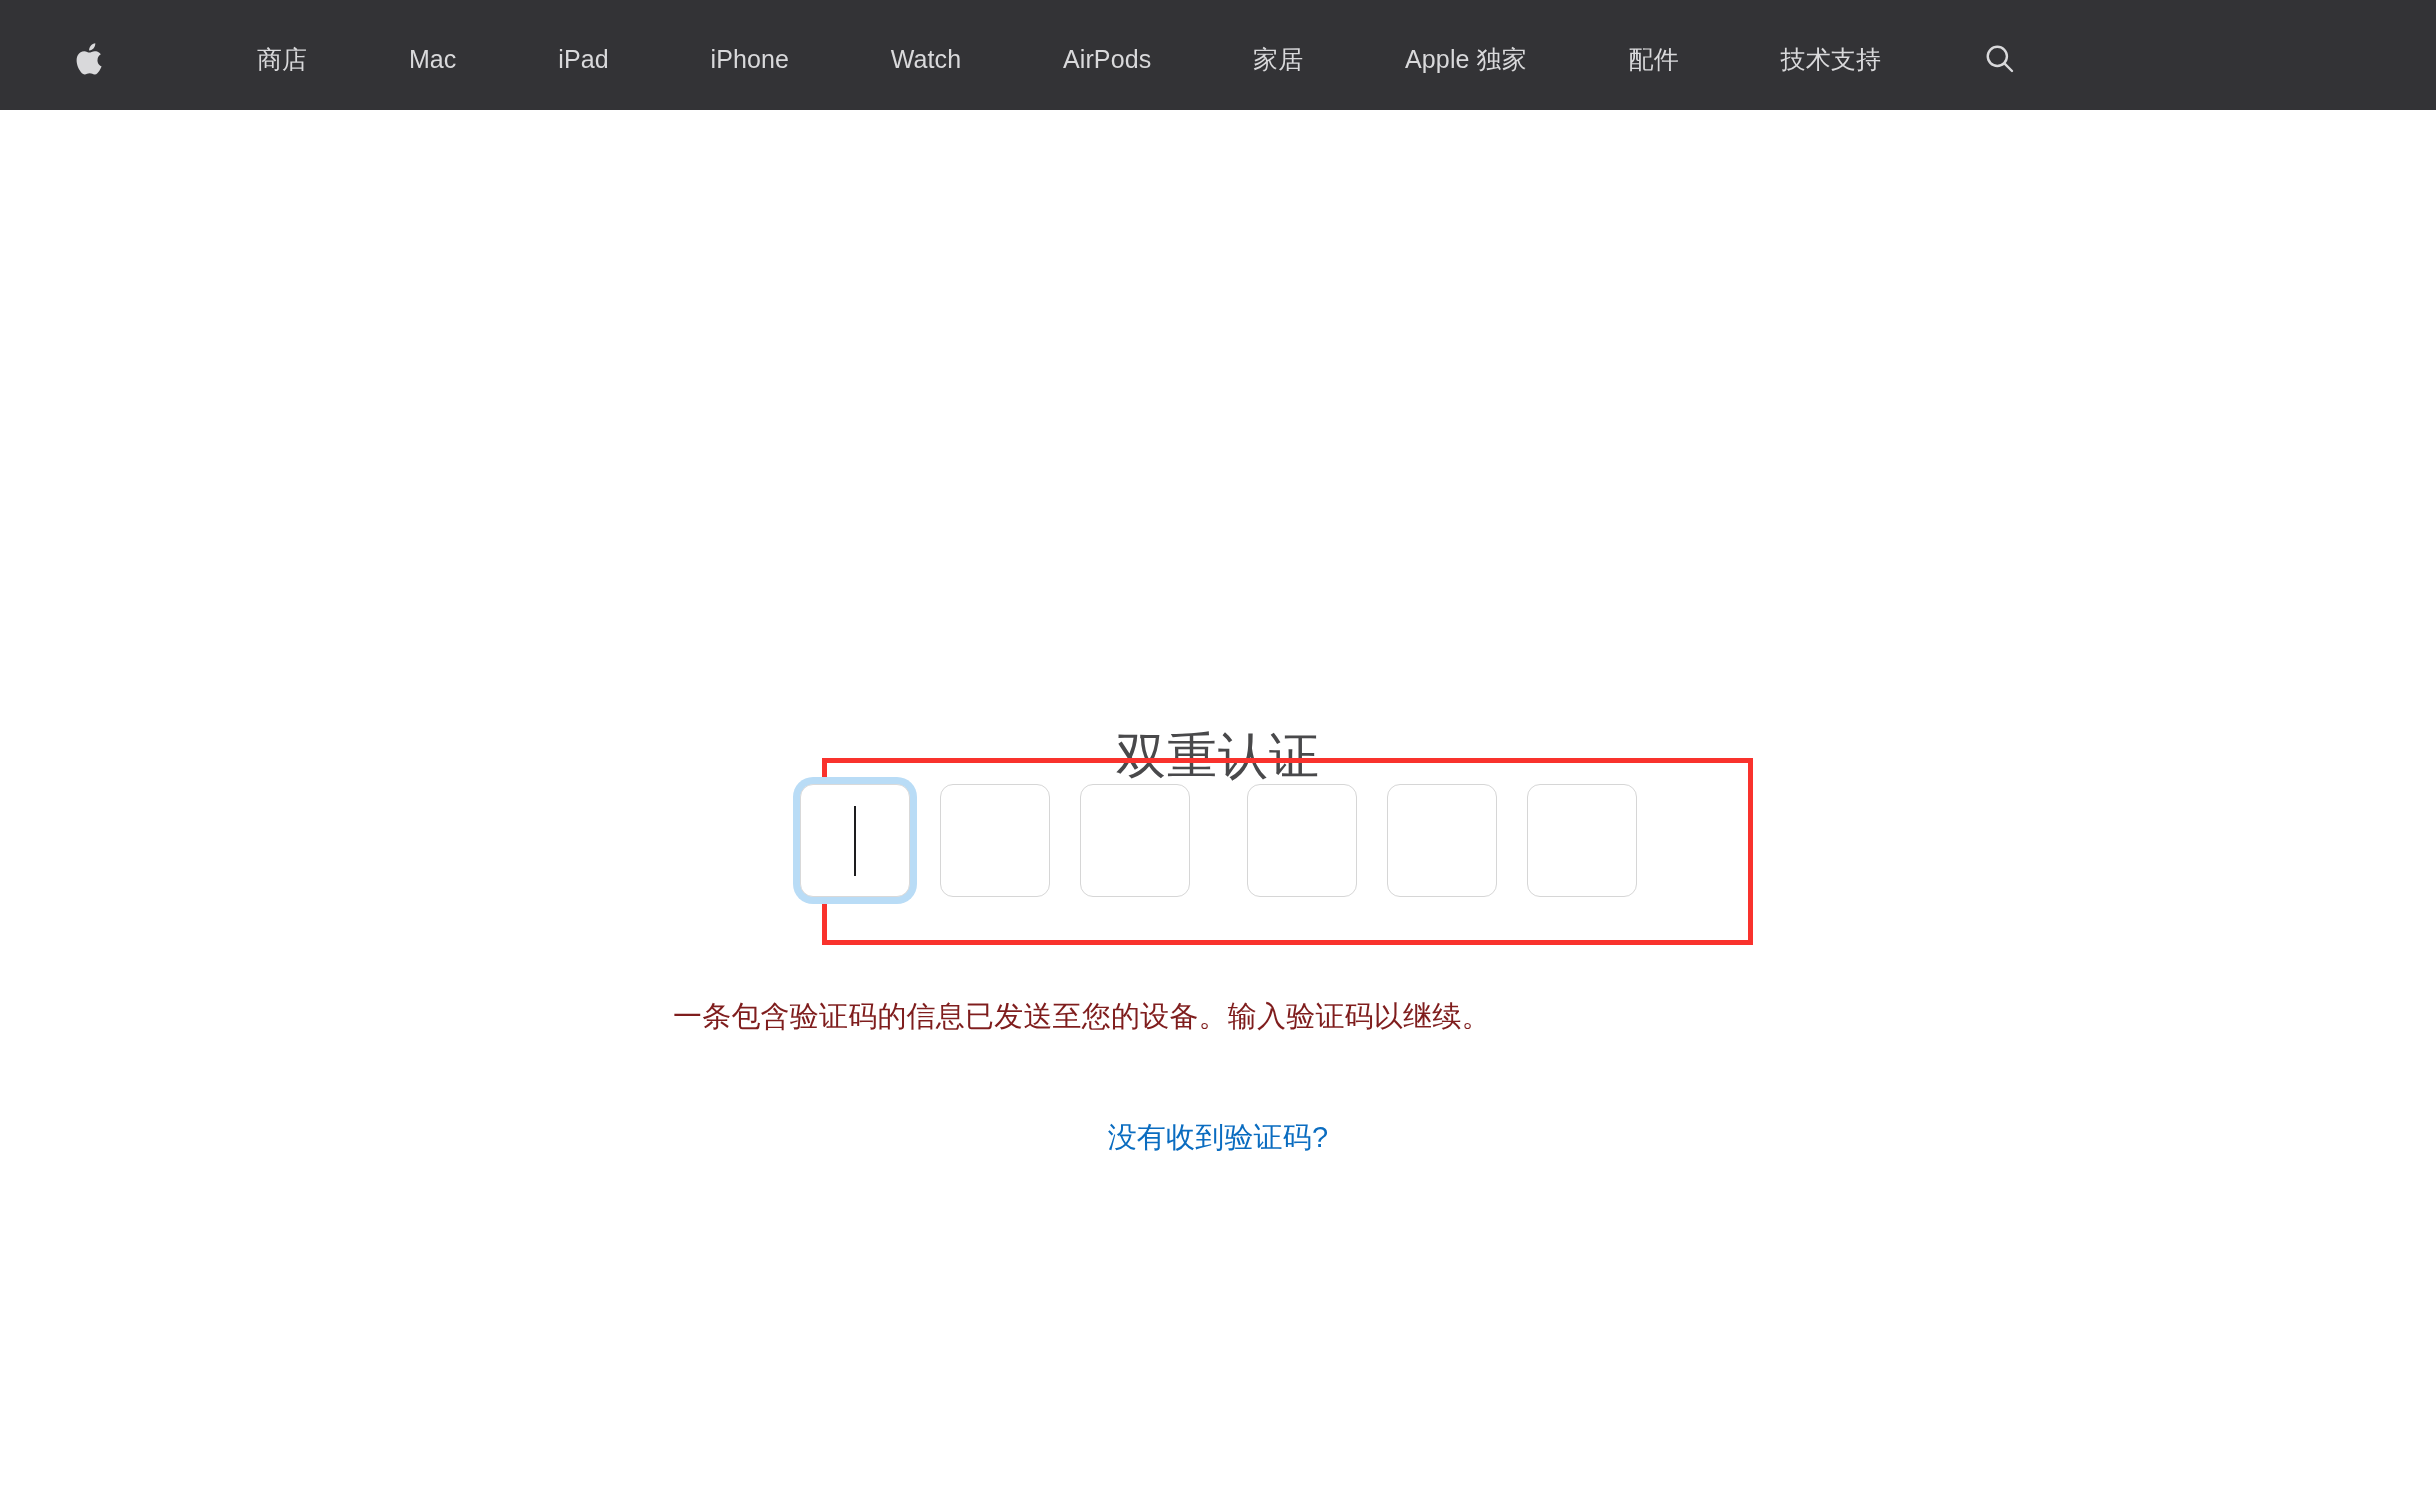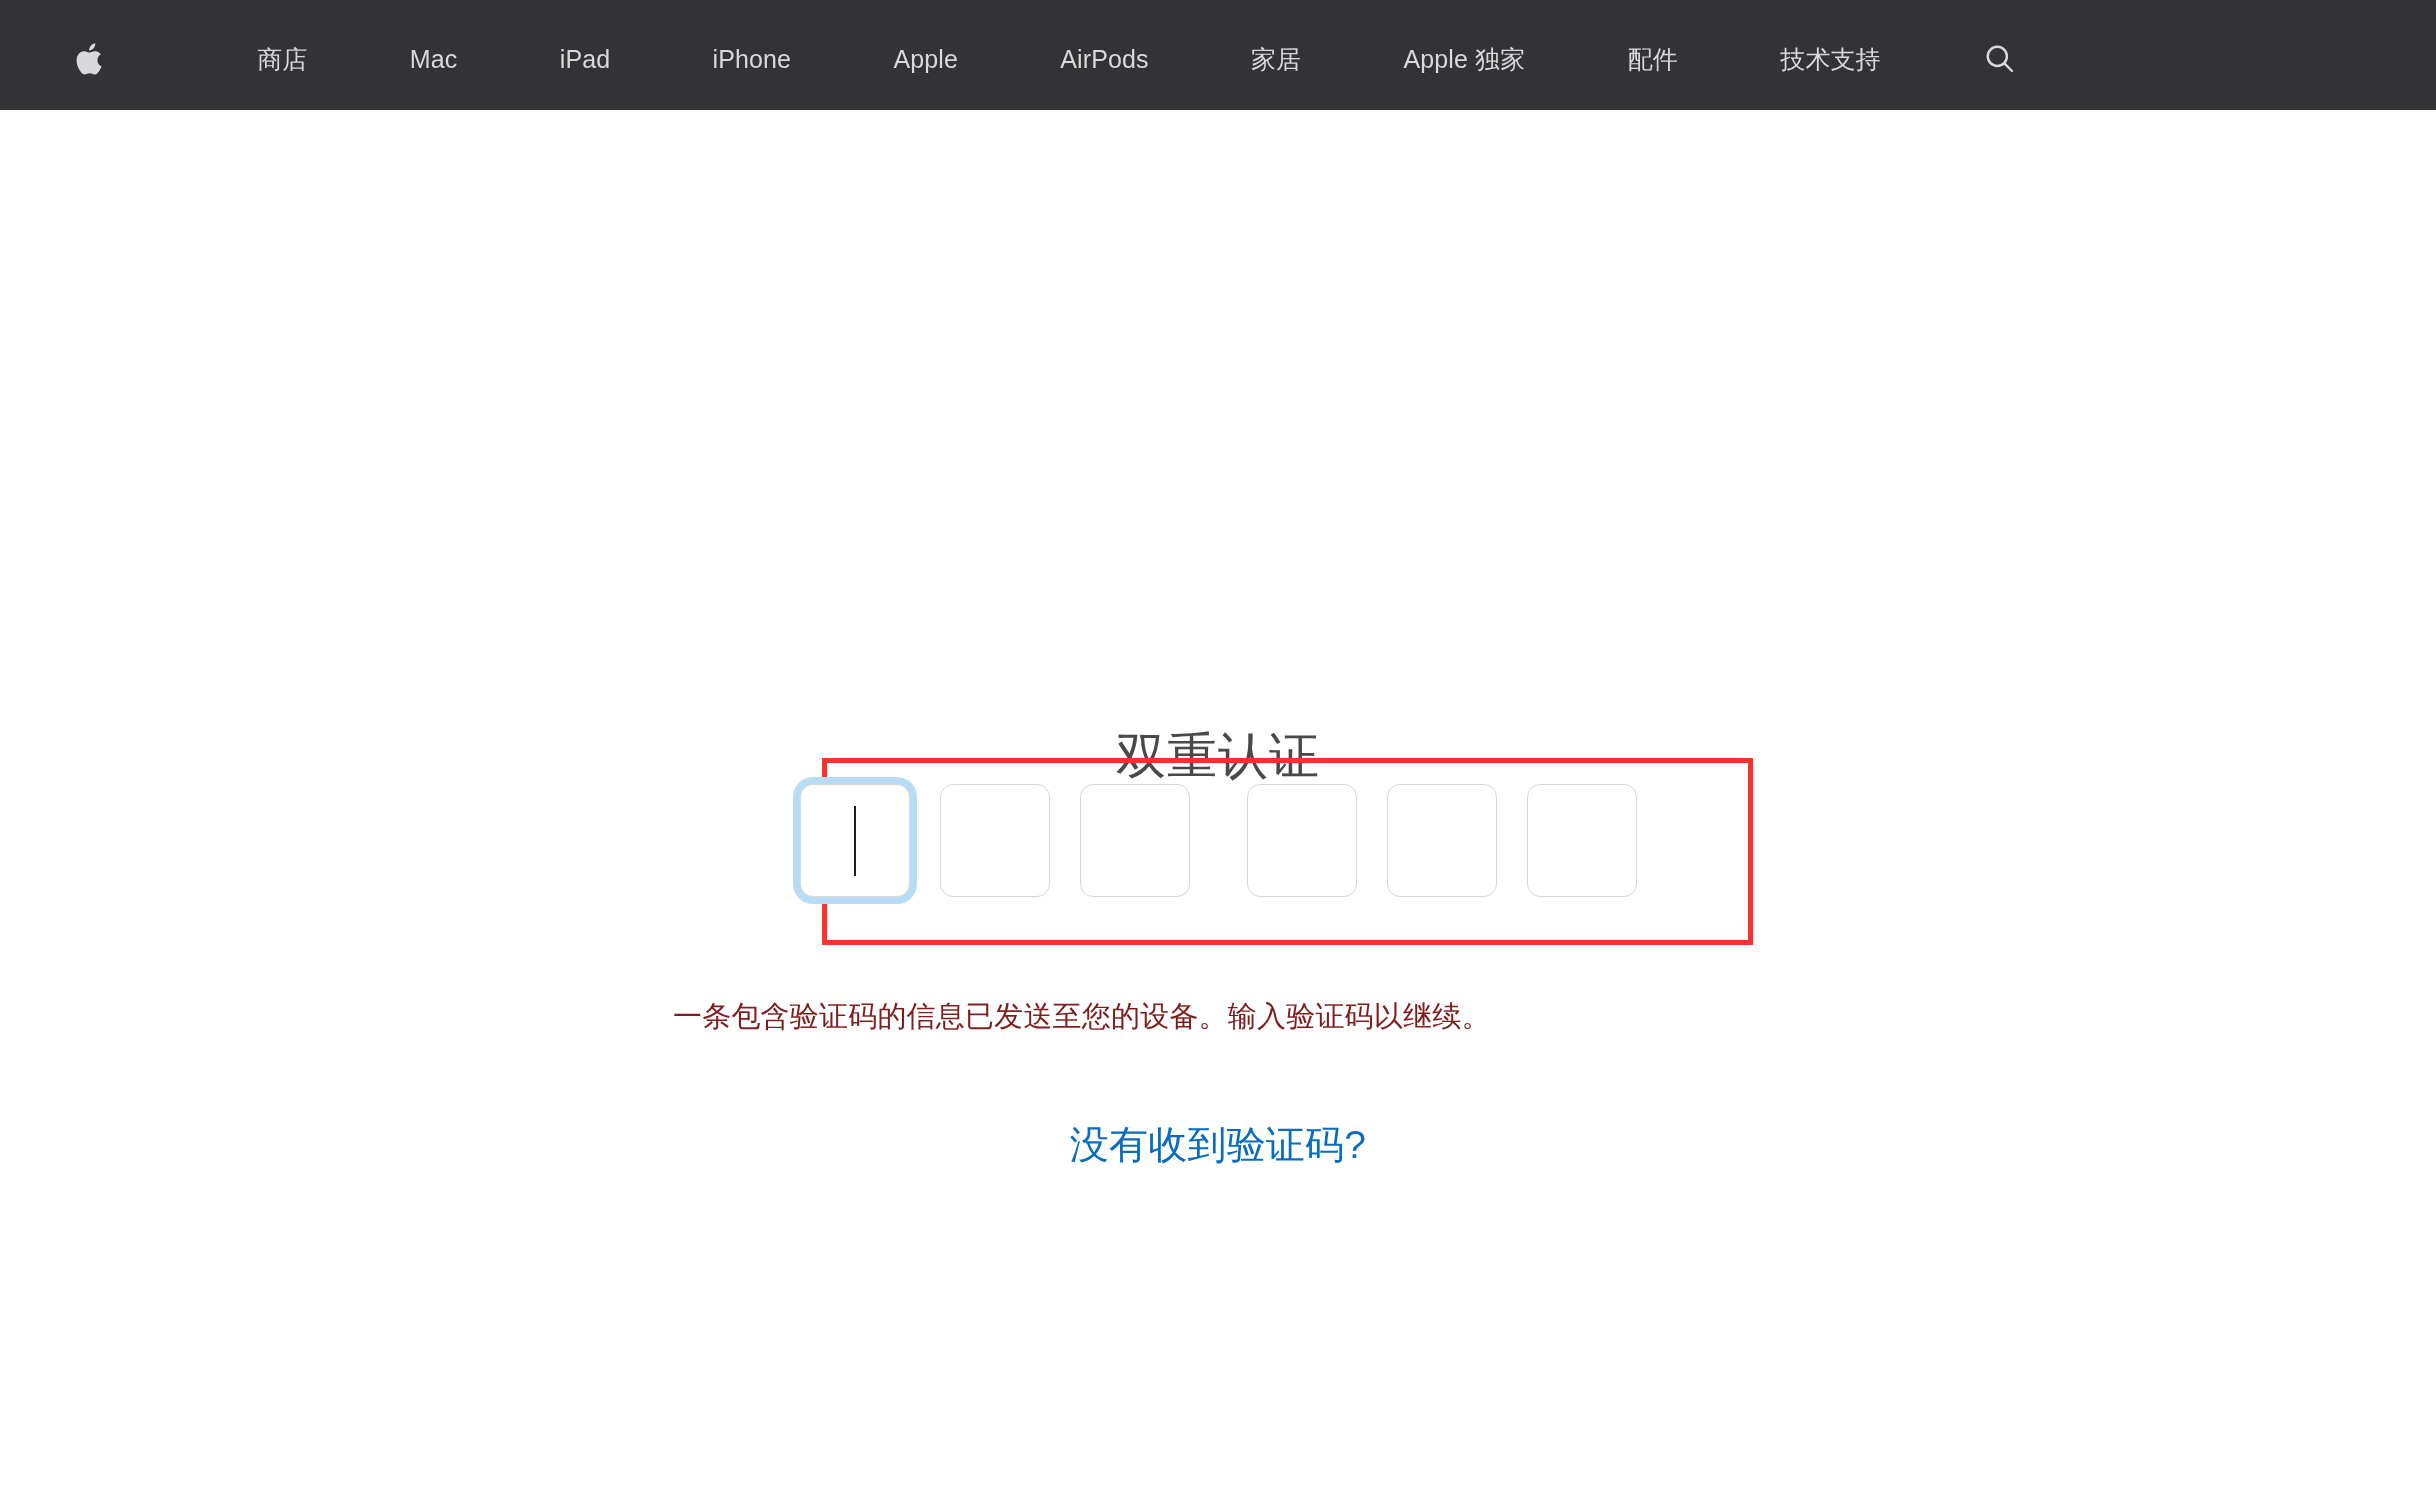--- a/index.html
+++ b/index.html
@@ -173,21 +173,21 @@
   }
 
   .auth-link-wrap {
     position: absolute;
     top: 1008px;
     left: 0;
     width: 2436px;
     text-align: center;
   }
   .auth-link {
-    font-size: 39px;
+    font-size: 29px;
     color: #0a6cc0;
     text-decoration: none;
     cursor: pointer;
     letter-spacing: 0.2px;
   }
 </style>
 </head>
 <body>
 
 <header class="globalnav">
@@ -197,21 +197,21 @@
       <svg width="30" height="36" viewBox="0 0 17 20" aria-hidden="true">
         <path fill="#d9d9db" d="M13.91 10.6c-.02-2.2 1.8-3.26 1.88-3.31-1.02-1.5-2.62-1.7-3.19-1.72-1.36-.14-2.65.8-3.34.8-.69 0-1.75-.78-2.88-.76-1.48.02-2.84.86-3.6 2.18-1.54 2.67-.39 6.62 1.1 8.79.73 1.06 1.6 2.25 2.74 2.21 1.1-.04 1.51-.71 2.84-.71 1.33 0 1.7.71 2.86.69 1.18-.02 1.93-1.08 2.65-2.14.84-1.23 1.18-2.42 1.2-2.48-.03-.01-2.3-.88-2.32-3.49zM11.72 3.9c.6-.74 1.01-1.76.9-2.78-.87.04-1.93.58-2.56 1.31-.56.65-1.05 1.69-.92 2.69.97.07 1.97-.49 2.58-1.22z"></path>
       </svg>
     </a>
 
     <nav class="gn-list">
       <a class="gn-item">商店</a>
       <a class="gn-item">Mac</a>
       <a class="gn-item">iPad</a>
       <a class="gn-item">iPhone</a>
-      <a class="gn-item">Apple</a>
+      <a class="gn-item">Watch</a>
       <a class="gn-item">AirPods</a>
       <a class="gn-item">家居</a>
       <a class="gn-item">Apple 独家</a>
       <a class="gn-item">配件</a>
       <a class="gn-item">技术支持</a>
     </nav>
 
     <a class="gn-search" title="Search">
       <svg width="32" height="32" viewBox="0 0 24 24" aria-hidden="true">
         <circle cx="10" cy="10" r="7.2" fill="none" stroke="#d9d9db" stroke-width="1.8"></circle>

